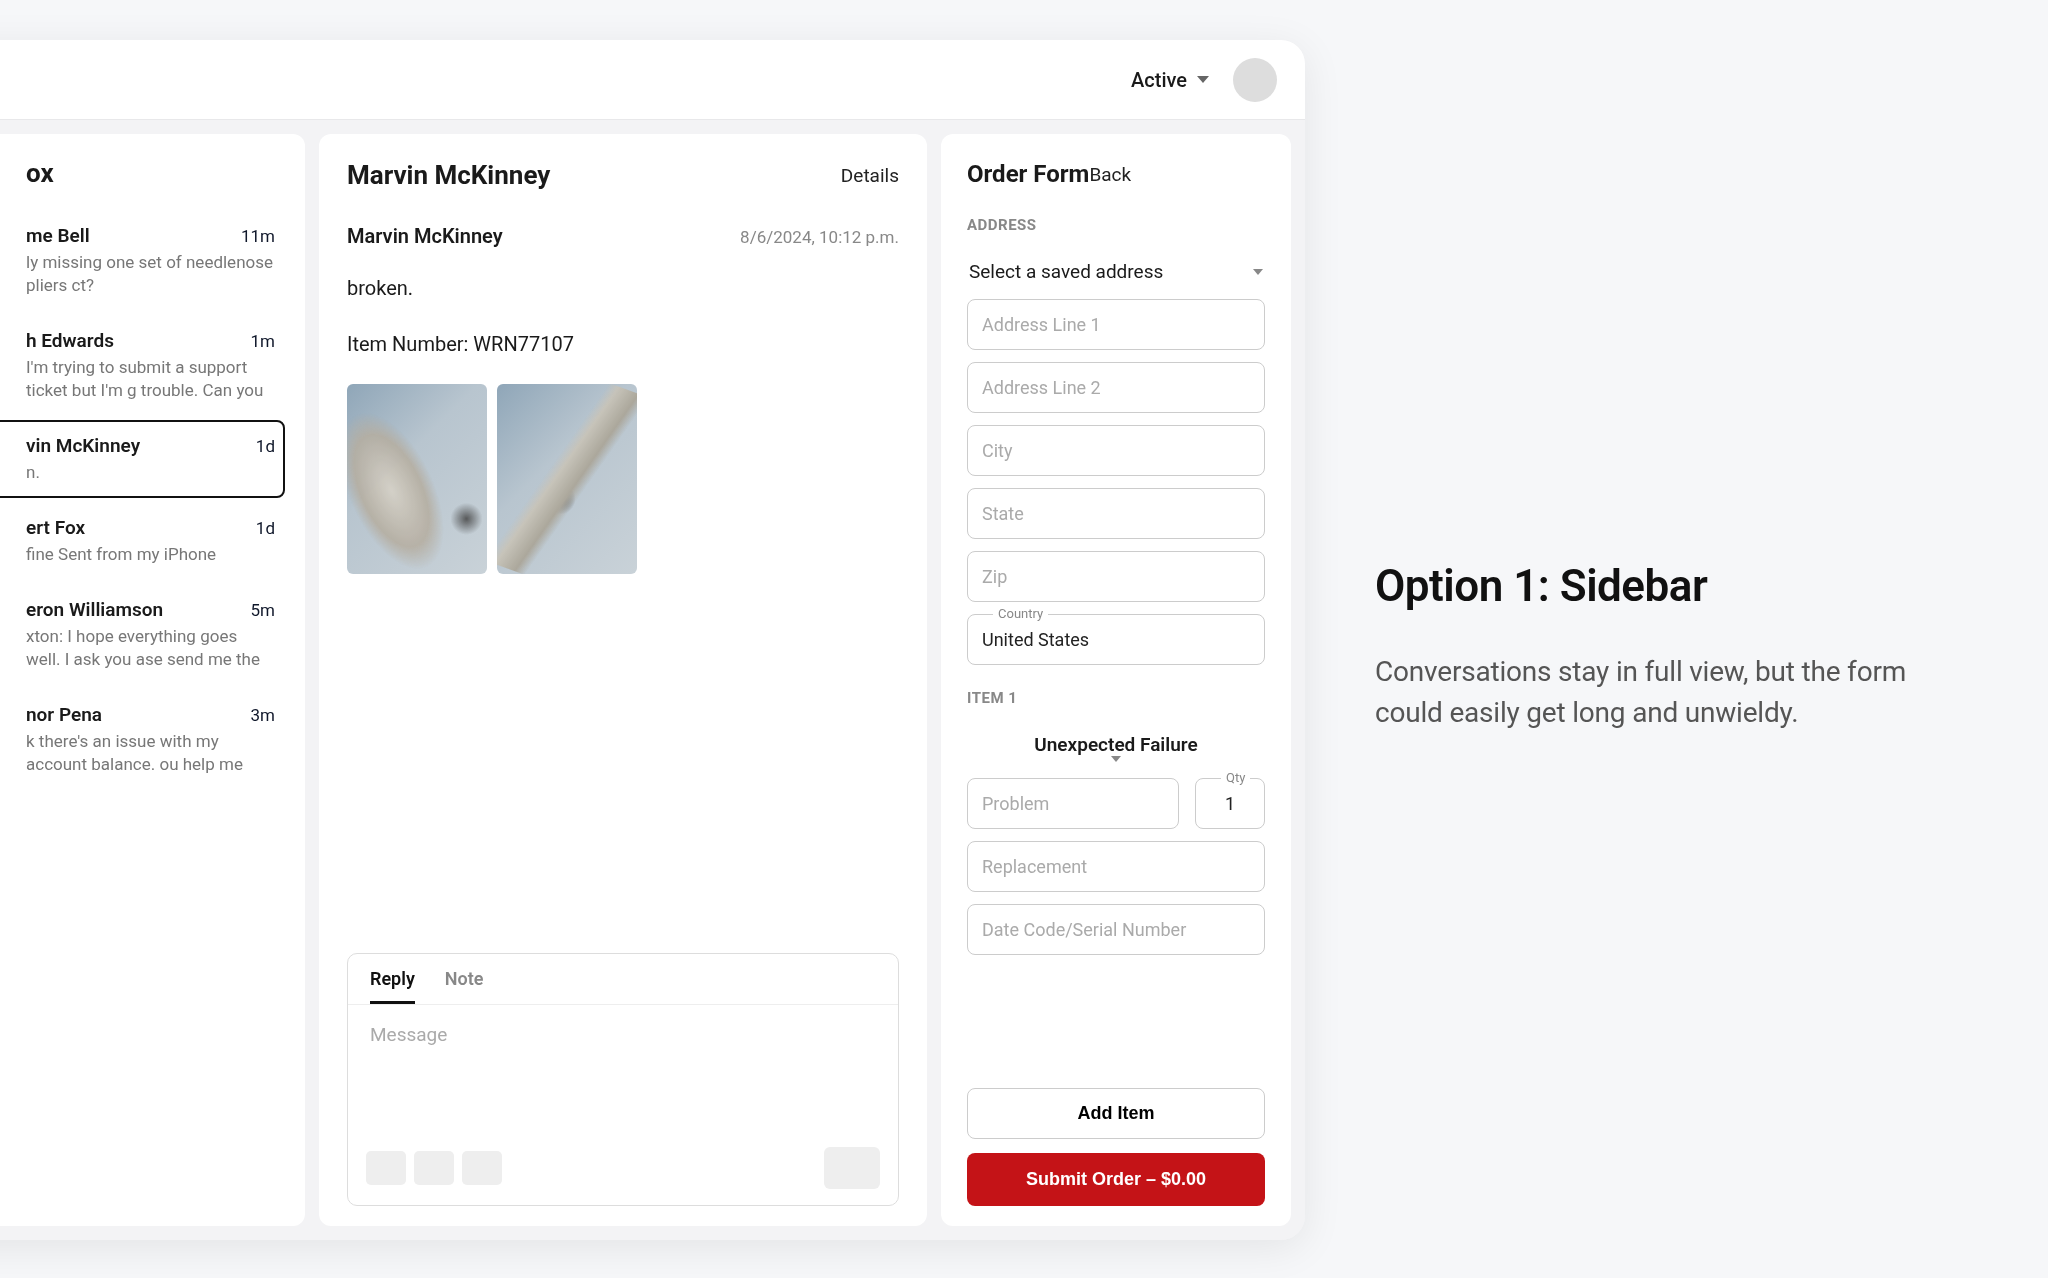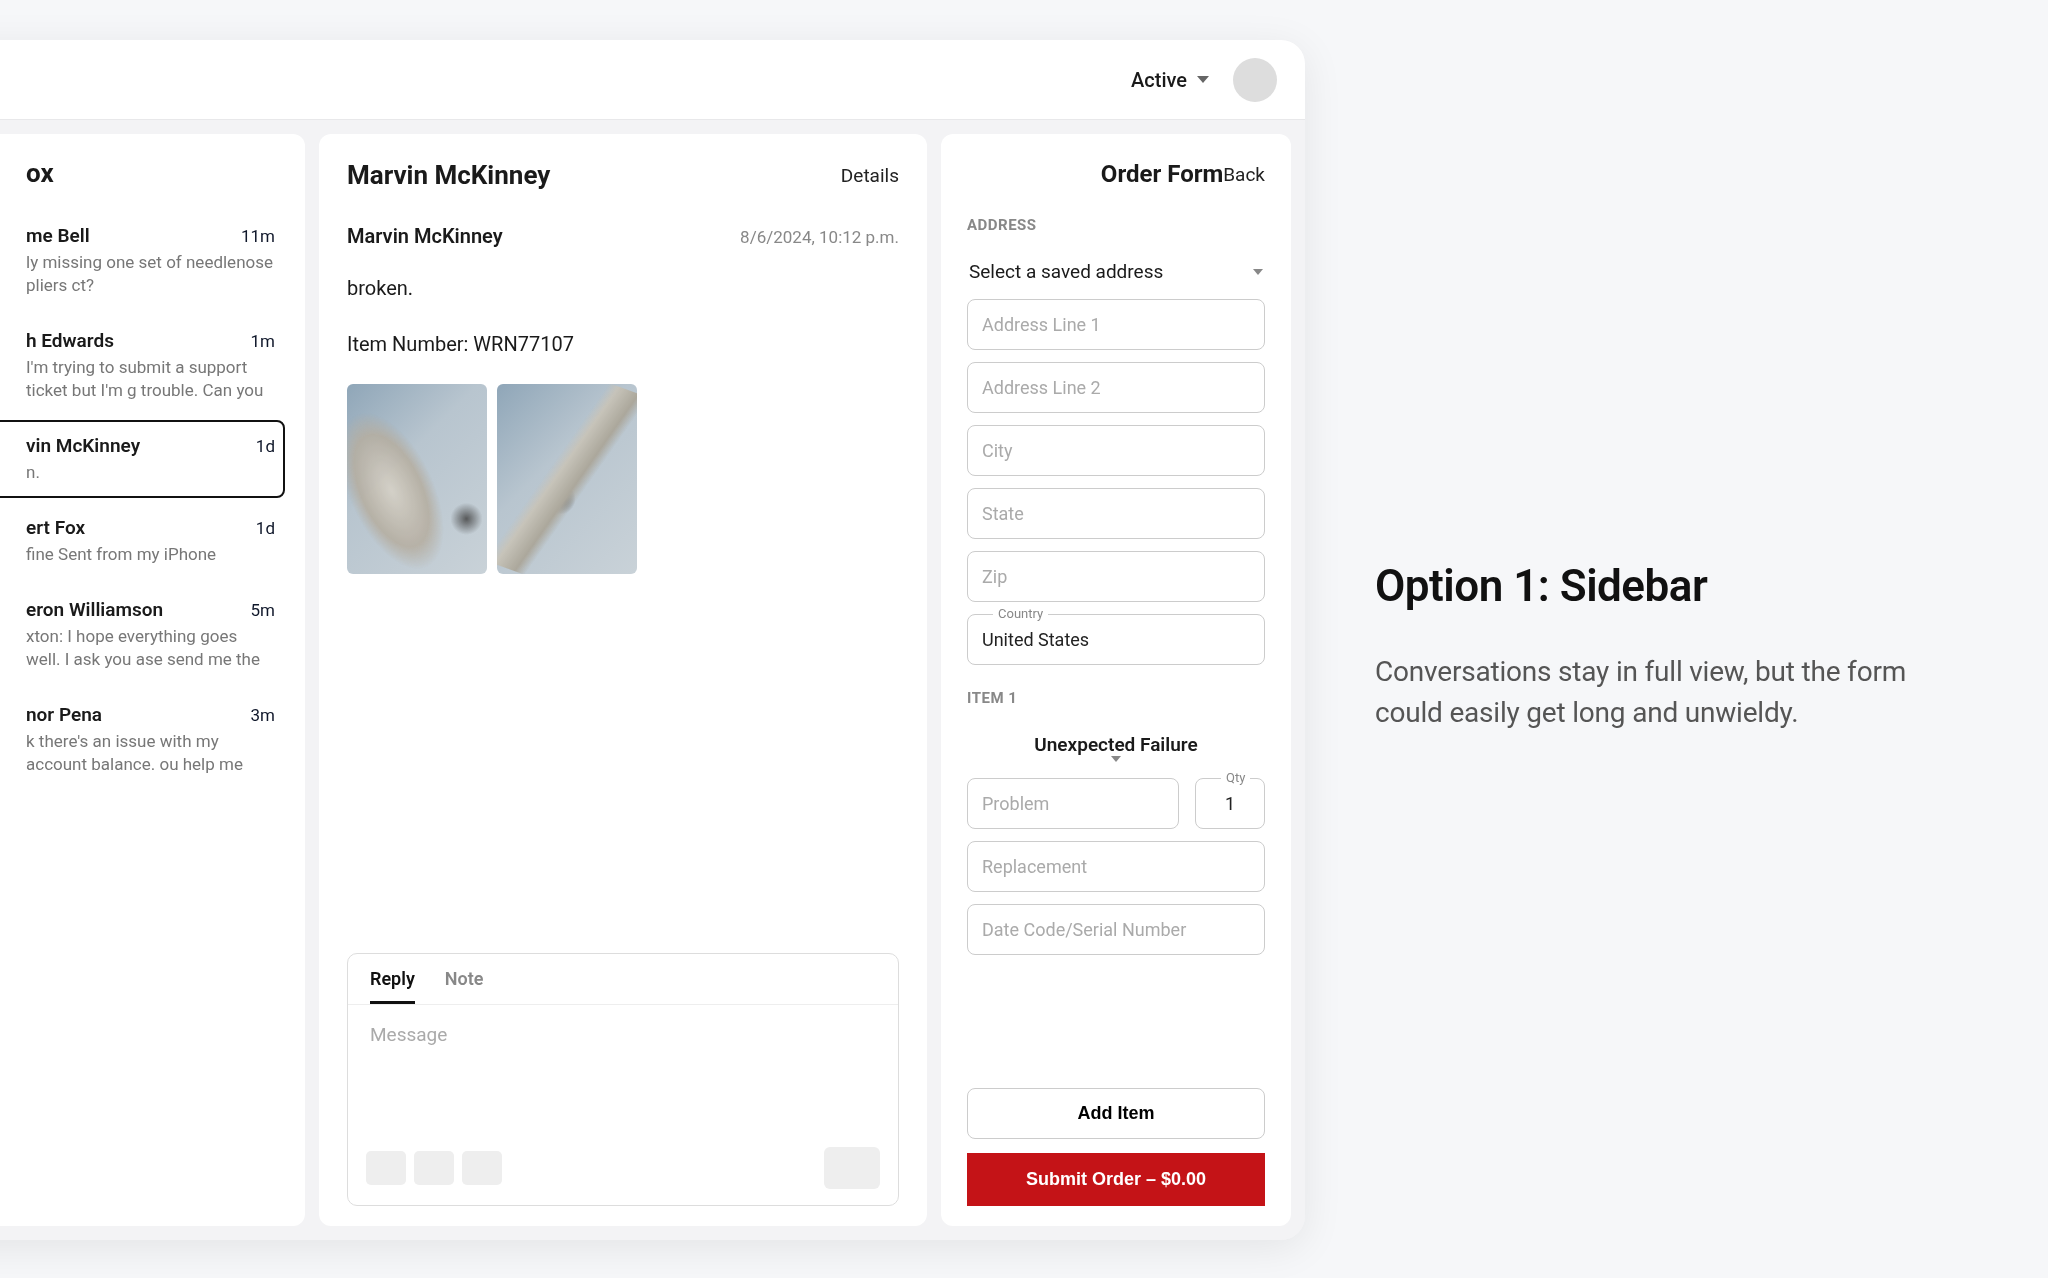--- a/index.html
+++ b/index.html
@@ -247,21 +247,21 @@
   .send-ph { width: 56px; height: 42px; background: #eee; border-radius: 6px; }
 
   
   .order-form {
     width: 350px;
     flex-shrink: 0;
     padding: 26px 26px 20px 26px;
   }
   .form-header {
     display: flex;
-    justify-content: flex-end;
+    justify-content: flex-start;
     align-items: center;
     margin-bottom: 28px;
   }
   .form-header h2 { font-size: 24px; font-weight: 700; }
   .back-link { font-size: 19px; color: #222; cursor: pointer; }
 
   .section-label {
     font-size: 15px;
     font-weight: 700;
     letter-spacing: .5px;
@@ -342,21 +342,21 @@
     padding: 14px;
     font-size: 18px;
     font-weight: 600;
     cursor: pointer;
   }
   .btn-primary {
     width: 100%;
     border: none;
     background: #c41317;
     color: #fff;
-    border-radius: 0;
+    border-radius: 8px;
     padding: 16px;
     font-size: 18px;
     font-weight: 700;
     cursor: pointer;
   }
 </style>
 </head>
 <body>
 
 <div class="stage">

